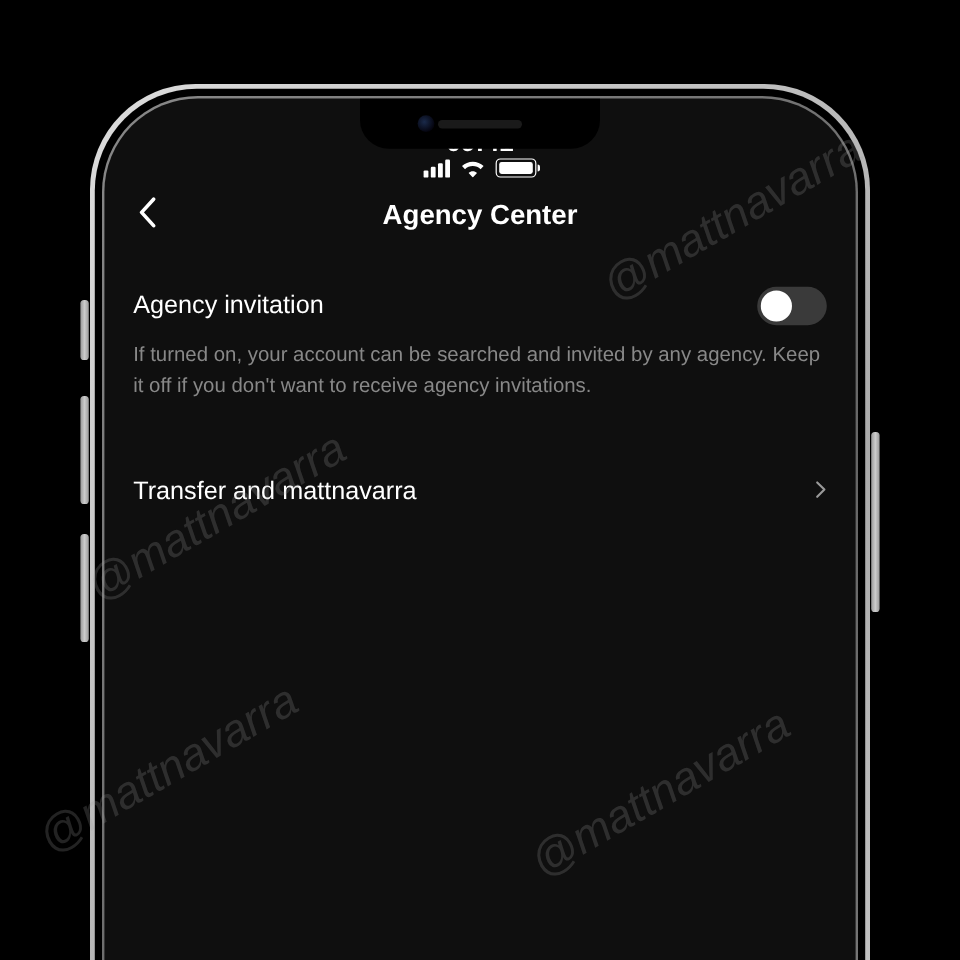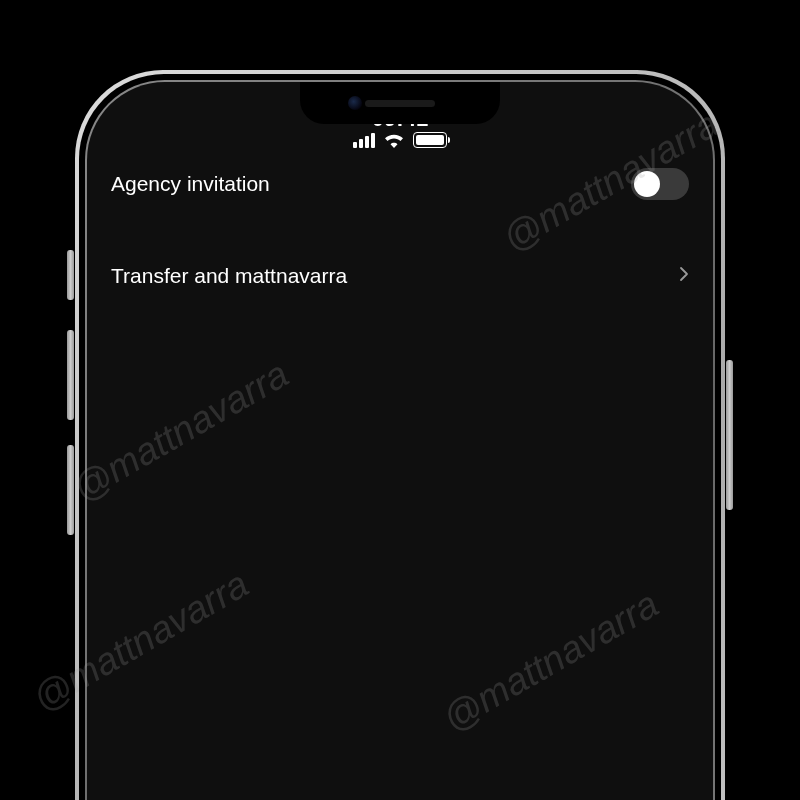--- a/index.html
+++ b/index.html
@@ -316,29 +316,38 @@
                   <path fill="#fff" d="M11 16 L7.5 12.2 C8.5 11.3 9.7 10.8 11 10.8 C12.3 10.8 13.5 11.3 14.5 12.2 Z M4.5 9 L2 6.3 C4.4 4 7.6 2.7 11 2.7 C14.4 2.7 17.6 4 20 6.3 L17.5 9 C15.8 7.3 13.5 6.4 11 6.4 C8.5 6.4 6.2 7.3 4.5 9 Z"></path>
                 </svg>
             </div>
             <div class="battery-icon">
               <div class="battery-fill"></div>
               <div class="battery-tip"></div>
             </div>
           </div>
         </div>
 
+        <div class="nav-header">
+          <div class="back-button">
+            <svg width="16" height="26" viewBox="0 0 16 26">
+                <path fill="none" stroke="#fff" stroke-width="3" stroke-linecap="round" stroke-linejoin="round" d="M13 2 L3 13 L13 24"></path>
+              </svg>
+          </div>
+          <div class="page-title">Agency Center</div>
+        </div>
 
         <div class="content">
 
           <div class="setting-row">
             <div class="setting-title">Agency invitation</div>
             <div class="toggle">
               <div class="toggle-knob"></div>
             </div>
           </div>
+          <div class="setting-description">If turned on, your account can be searched and invited by any agency. Keep it off if you don't want to receive agency invitations.</div>
 
           <div class="nav-row">
             <div class="nav-row-title">Transfer and mattnavarra</div>
             <div class="chevron-right">
               <svg width="10" height="16" viewBox="0 0 10 16">
                   <path fill="none" stroke="#999" stroke-width="1.8" stroke-linecap="round" stroke-linejoin="round" d="M2 2 L8 8 L2 14"></path>
                 </svg>
             </div>
           </div>
 

